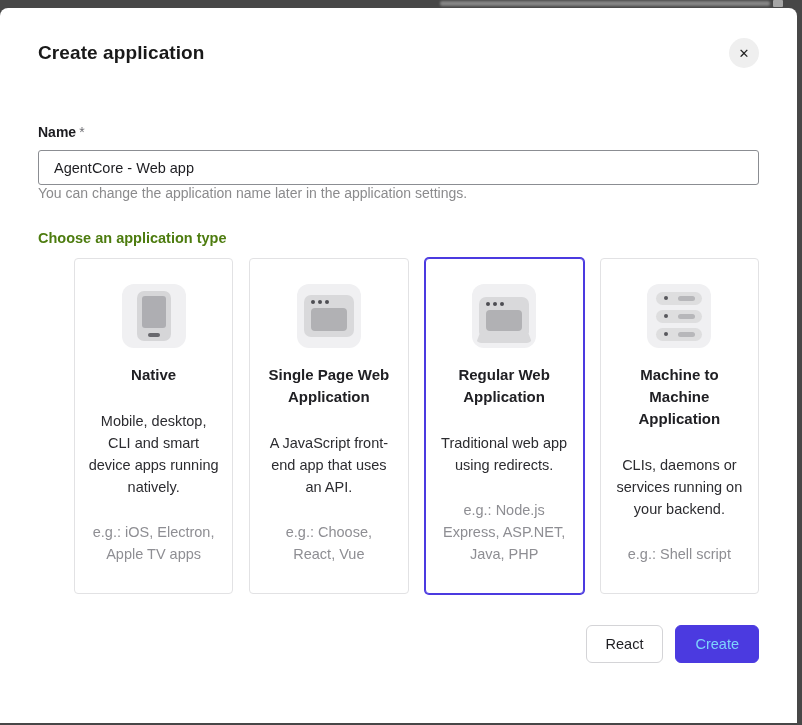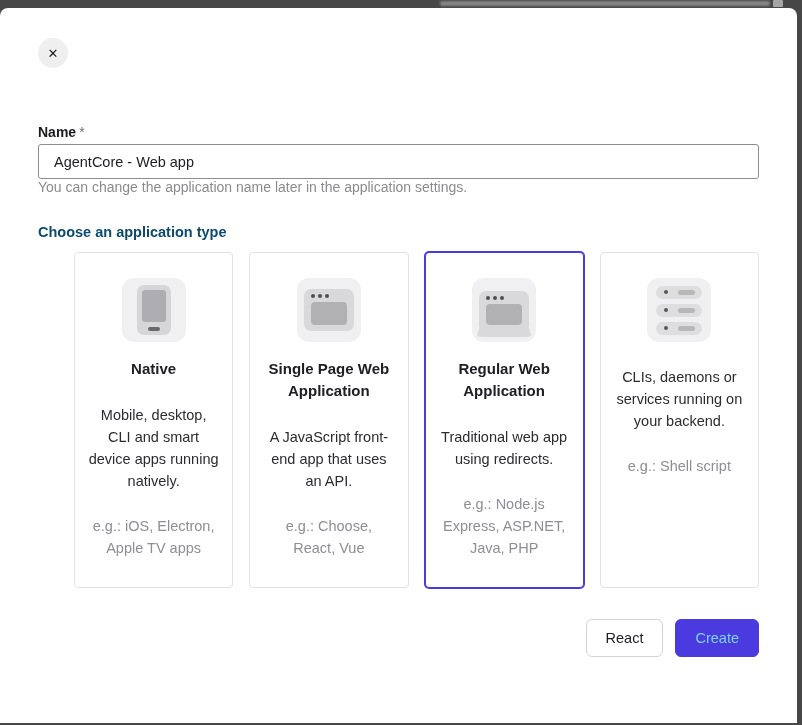--- a/index.html
+++ b/index.html
@@ -26,27 +26,27 @@
   .modal-title { font-size:19px; font-weight:700; color:#191919; letter-spacing:.1px; }
   .close-btn {
     width:30px; height:30px; border-radius:50%; background:#efefef; border:none;
     display:flex; align-items:center; justify-content:center; cursor:pointer;
     font-size:13px; color:#222; line-height:1;
   }
 
   .field-label { margin-top:56px; font-size:14px; font-weight:700; color:#1b1b1f; }
   .required-mark { color:#6f6f74; font-weight:400; margin-left:3px; }
   .text-input {
-    margin-top:4px; width:721px; height:35px; border:1px solid #8b8d92; border-radius:3px;
+    margin-top:10px; width:721px; height:35px; border:1px solid #8b8d92; border-radius:3px;
     font-family:"Liberation Sans", sans-serif; font-size:14.5px; color:#1d1d21;
     padding:0 15px; background:#fff; outline:none;
   }
   .helper-text { margin-top:0; font-size:14px; color:#8b8b8d; }
 
-  .section-label { margin-top:29px; font-size:14.5px; font-weight:700; color:#0c4a6e; }
+  .section-label { margin-top:29px; font-size:14.5px; font-weight:700; color:#4d7c0f; }
 
   .cards { margin-top:12px; display:grid; grid-template-columns:repeat(4,1fr); gap:16px;margin-left:36px; }
   .card {
     height:336px; background:#fff; border:1px solid #e2e2e4; border-radius:4px;
     display:flex; flex-direction:column; align-items:center; padding-top:25px;
     cursor:pointer; text-align:center;
   }
   .card.selected { border-color:#4B3AE0; box-shadow:0 0 0 1px #4B3AE0; }
 
   .icon-tile {
@@ -89,20 +89,21 @@
 </head>
 <body>
 
 <div class="page-edge-smudge"></div>
 <div class="page-edge-glyph"></div>
 
 <div class="modal">
   <div class="modal-inner">
 
     <div class="title-row">
+      <h1 class="modal-title">Create application</h1>
       <button class="close-btn">
           <span>✕</span>
         </button>
     </div>
 
     <div class="field-label">
       <span>Name</span><span class="required-mark">*</span>
     </div>
     <input class="text-input" type="text" value="AgentCore - Web app" style="">
     <div class="helper-text">You can change the application name later in the application settings.</div>
@@ -166,20 +167,21 @@
             <div class="row">
                 <i class="dot"></i>
                 <i class="dash"></i>
               </div>
             <div class="row">
                 <i class="dot"></i>
                 <i class="dash"></i>
               </div>
           </div>
         </div>
+        <div class="card-title">Machine to Machine Application</div>
         <div class="card-desc">CLIs, daemons or services running on your backend.</div>
         <div class="card-eg">e.g.: Shell script</div>
       </div>
 
     </div>
 
     <div class="footer">
       <button class="btn btn-cancel">React</button>
       <button class="btn btn-create">Create</button>
     </div>

